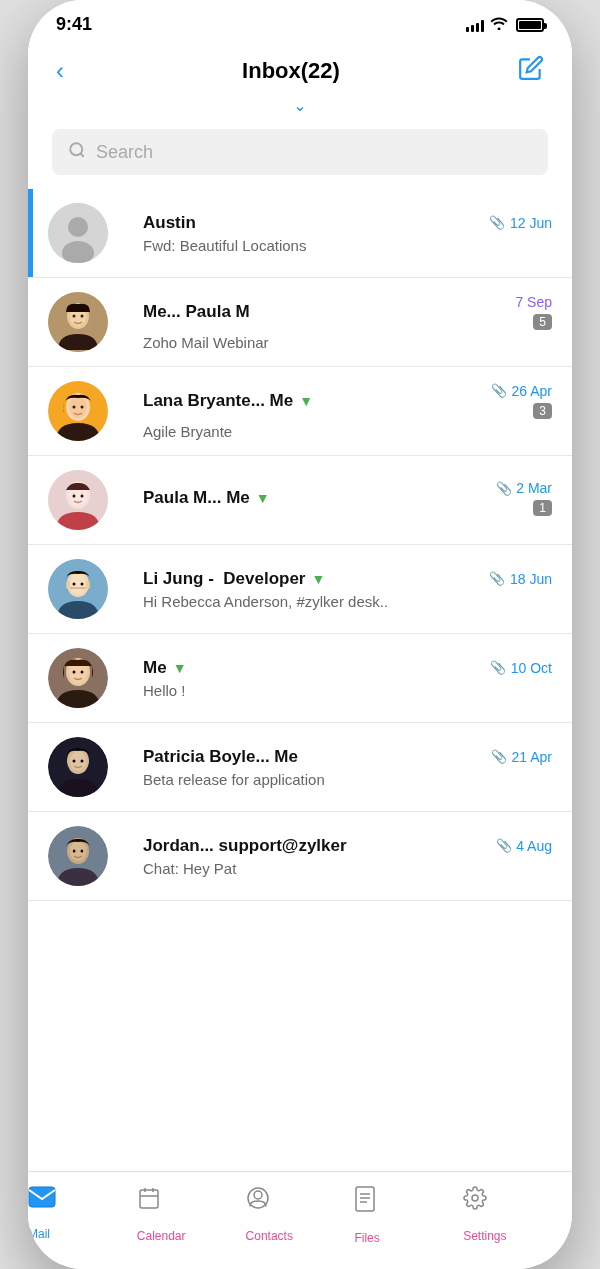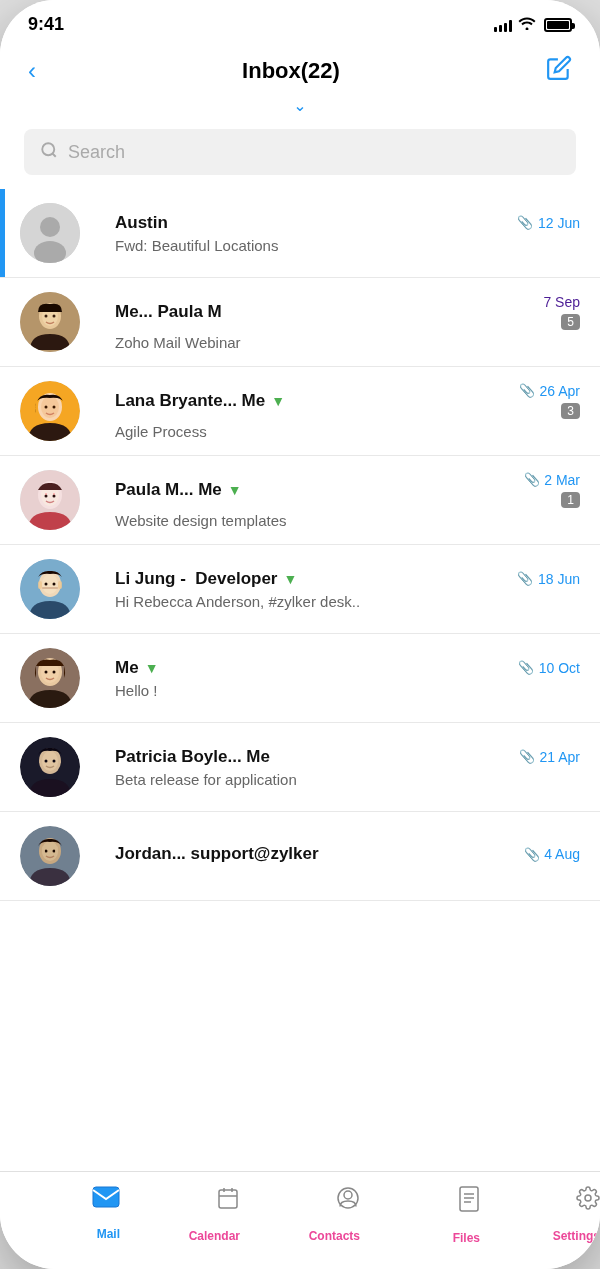--- a/index.html
+++ b/index.html
@@ -8,21 +8,21 @@
     body {
       background: #e0e0e0;
       display: flex;
       justify-content: center;
       align-items: center;
       min-height: 100vh;
       font-family: -apple-system, BlinkMacSystemFont, 'Helvetica Neue', sans-serif;
     }
 
     .phone {
-      width: 600px;
+      width: 544px;
       height: 1269px;
       background: #ffffff;
       border-radius: 55px;
       overflow: hidden;
       position: relative;
       box-shadow: 0 20px 60px rgba(0,0,0,0.3);
       display: flex;
       flex-direction: column;
     }
 
@@ -273,25 +273,24 @@
       display: flex;
       background: #fff;
       border-top: 1px solid #e0e0e0;
       padding: 10px 0 20px 0;
     }
 
     .nav-item {
       flex: 1;
       display: flex;
       flex-direction: column;
-      align-items: flex-end;
+      align-items: flex-start;
       gap: 13px;
       cursor: pointer;
       padding: 4px 0;
-      font-weight: bold;
     }
 
     .nav-icon {
       font-size: 24px;
     }
 
     .nav-label {
       font-size: 12px;
       color: #ec4899;
     }
@@ -404,21 +403,21 @@
           <path d="M18 20 Q18 10 30 12 Q42 10 42 20" fill="#1a0a00"></path>
           <circle cx="26" cy="24" r="1.5" fill="#3a2010"></circle>
           <circle cx="34" cy="24" r="1.5" fill="#3a2010"></circle>
           <path d="M26 30 Q30 33 34 30" stroke="#c08060" stroke-width="1.5" fill="none"></path>
         </svg>
       </div>
       <div class="email-content">
         <div class="email-header-row">
           <span class="email-sender">Me... Paula M</span>
           <div class="email-date-area">
-            <span class="email-date" style="color:#4c1d95">7 Sep</span>
+            <span class="email-date" style="color:#8b5cf6">7 Sep</span>
             <span class="email-count-badge">5</span>
           </div>
         </div>
         <div class="email-preview">Zoho Mail Webinar</div>
       </div>
     </div>
 
     <div class="email-item">
       <div class="avatar">
         <svg viewBox="0 0 60 60" xmlns="http://www.w3.org/2000/svg">
@@ -437,21 +436,21 @@
         <div class="email-header-row">
           <span class="email-sender">Lana Bryante... Me <span class="flag-icon">▼</span></span>
           <div class="email-date-area">
             <span class="email-date">
               <span class="attachment-icon">📎</span>
               26 Apr
             </span>
             <span class="email-count-badge">3</span>
           </div>
         </div>
-        <div class="email-preview">Agile Process</div>
+        <div class="email-preview">Agile Bryante</div>
       </div>
     </div>
 
     <div class="email-item">
       <div class="avatar">
         <svg viewBox="0 0 60 60" xmlns="http://www.w3.org/2000/svg">
           <circle cx="30" cy="30" r="30" fill="#e8d0d0"></circle>
           <ellipse cx="30" cy="25" rx="12" ry="14" fill="#f5e0e0"></ellipse>
           <path d="M8 60 Q8 42 30 42 Q52 42 52 60" fill="#c0404a"></path>
           <ellipse cx="30" cy="25" rx="9" ry="11" fill="#f8e8e0"></ellipse>
@@ -467,21 +466,20 @@
         <div class="email-header-row">
           <span class="email-sender">Paula M... Me <span class="flag-icon">▼</span></span>
           <div class="email-date-area">
             <span class="email-date">
               <span class="attachment-icon">📎</span>
               2 Mar
             </span>
             <span class="email-count-badge">1</span>
           </div>
         </div>
-        <div class="email-preview">Website design templates</div>
       </div>
     </div>
 
     <div class="email-item">
       <div class="avatar">
         <svg viewBox="0 0 60 60" xmlns="http://www.w3.org/2000/svg">
           <circle cx="30" cy="30" r="30" fill="#a8c8e8"></circle>
           <rect x="0" y="0" width="60" height="60" rx="30" fill="#7aaccc"></rect>
           <ellipse cx="30" cy="25" rx="11" ry="13" fill="#f0d8b8"></ellipse>
           <path d="M9 60 Q9 42 30 42 Q51 42 51 60" fill="#2a4a6a"></path>
@@ -582,20 +580,21 @@
       <div class="email-content">
         <div class="email-header-row">
           <span class="email-sender">Jordan... support@zylker</span>
           <div class="email-date-area">
             <span class="email-date">
               <span class="attachment-icon">📎</span>
               4 Aug
             </span>
           </div>
         </div>
+        <div class="email-preview">Chat: Hey Pat</div>
       </div>
     </div>
 
   </div>
 
   <div class="bottom-nav">
 
     <div class="nav-item active">
       <span class="nav-icon">
         <svg width="28" height="22" viewBox="0 0 28 22" fill="none">

